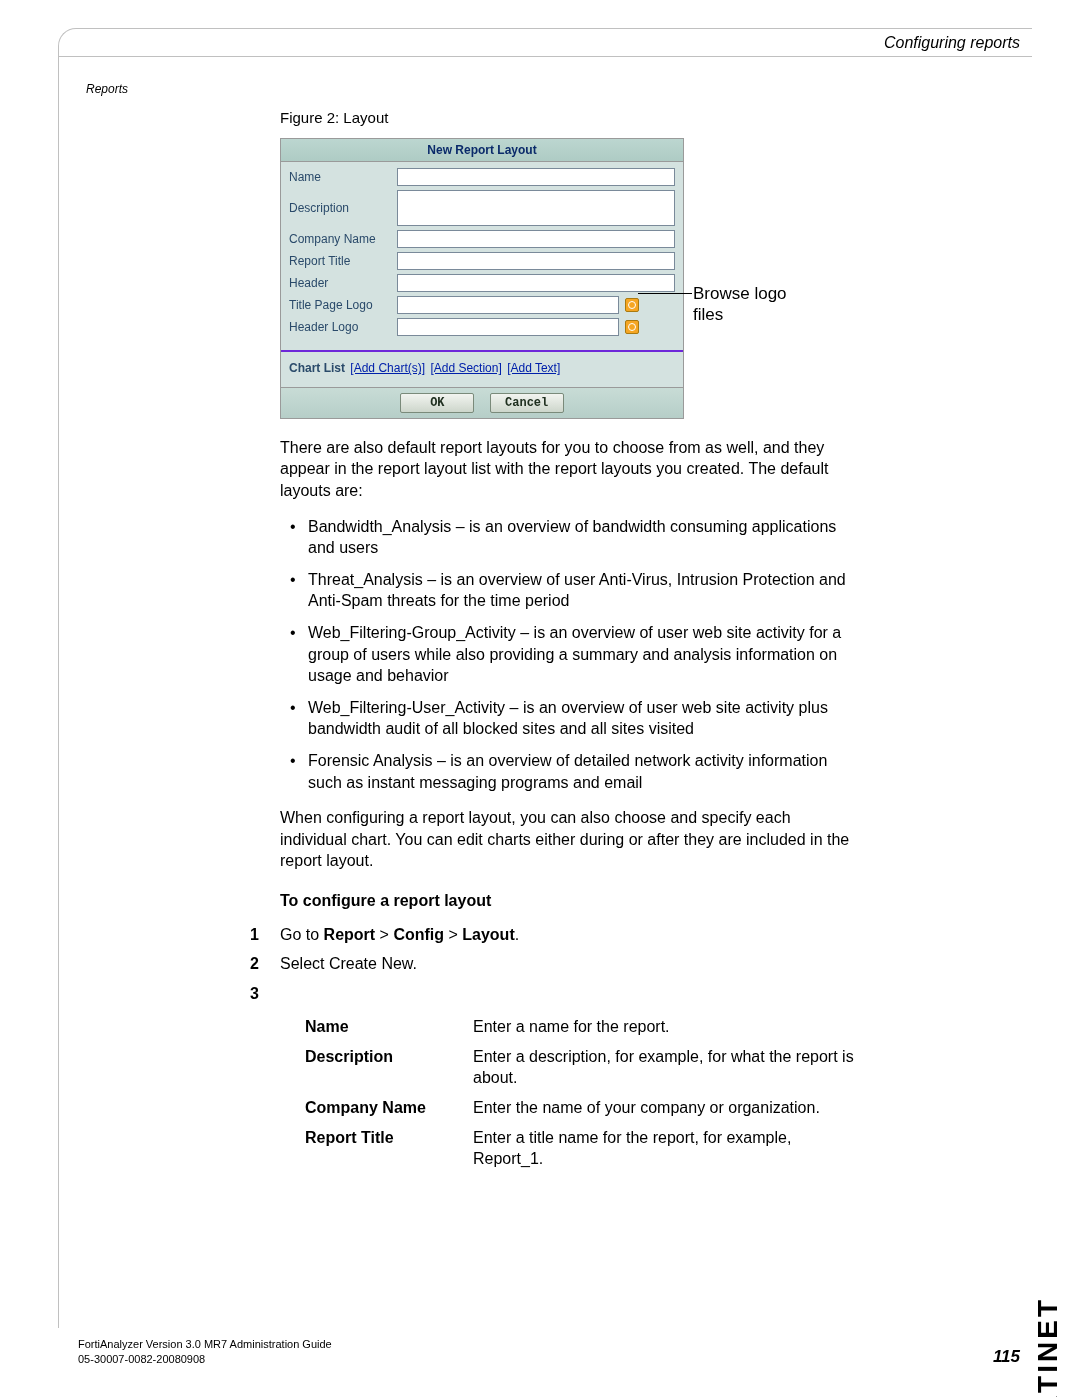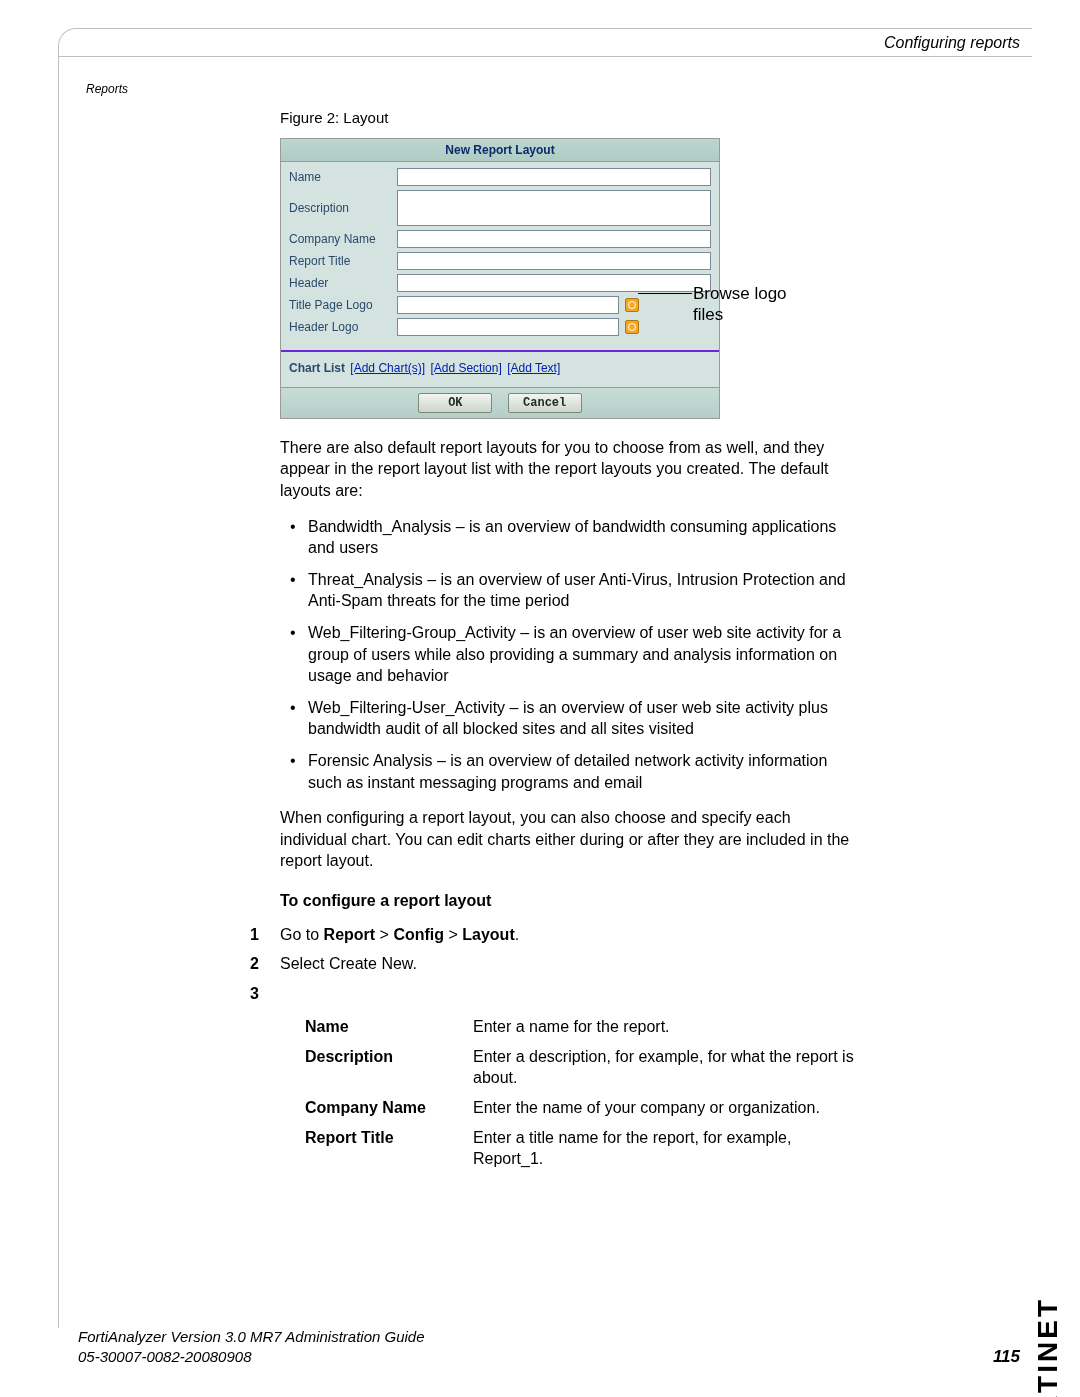--- a/index.html
+++ b/index.html
@@ -52,21 +52,21 @@
     font-size: 16px;
     line-height: 1.35;
   }
   .fig-caption { font-weight: normal; font-size: 15px; margin-bottom: 10px; }
   .screenshot-wrap {
     position: relative;
     width: 530px;
     margin-bottom: 18px;
   }
   .screenshot {
-    width: 440px;
+    width: 404px;
     border: 1px solid #9a9a9a;
     background: #d4e2e0;
     font-size: 12px;
     color: #1a3a5a;
   }
   .ss-title {
     background: linear-gradient(#bcd6d0, #aecbc4);
     text-align: center;
     font-weight: bold;
     color: #0a2a6a;
@@ -165,22 +165,21 @@
   .steps li { display: flex; margin-bottom: 8px; }
   .step-num { width: 30px; font-weight: bold; }
   .deflist { margin-left: 25px; }
   .defrow { display: flex; margin-bottom: 8px; }
   .defterm { width: 168px; font-weight: bold; }
   .defdesc { flex: 1; }
   .footer {
     position: absolute;
     left: 78px;
     bottom: 30px;
-    font-style: italic;
-    font-size: 15px;
+    font-size: 11px;
     line-height: 1.35;
   }
   .page-num {
     position: absolute;
     right: 60px;
     bottom: 30px;
     font-weight: bold;
     font-style: italic;
     font-size: 17px;
   }

